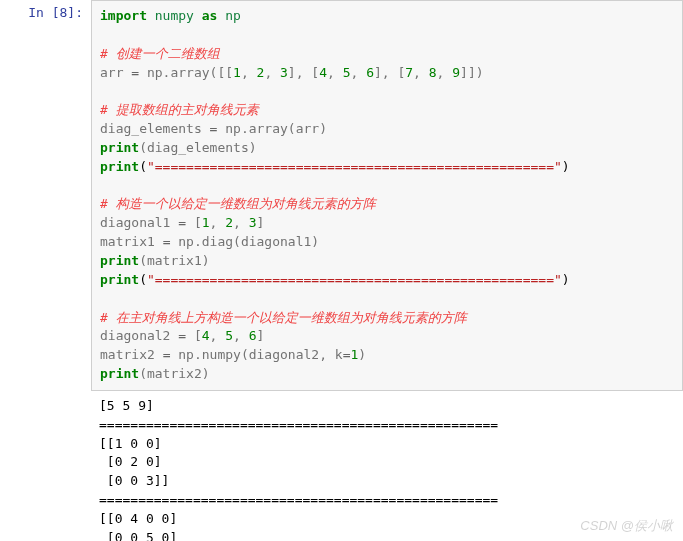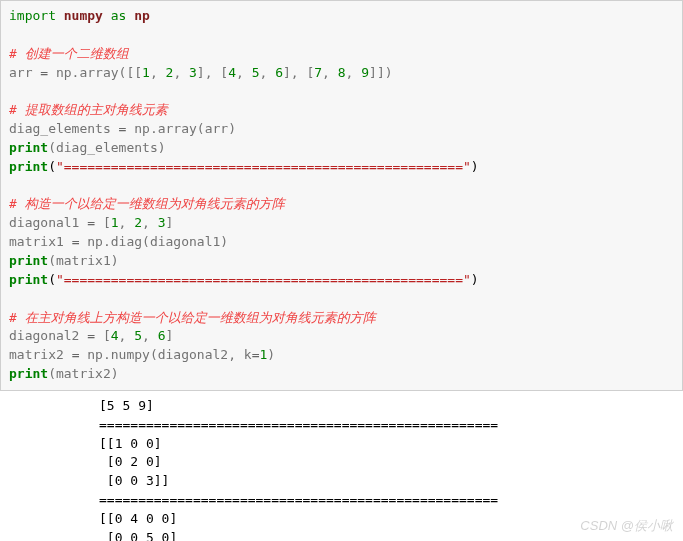--- a/index.html
+++ b/index.html
@@ -34,44 +34,45 @@
     color: #D84315;
   }
   .output-area {
     flex: 1;
     padding: 6px 8px;
     line-height: 1.45;
     white-space: pre;
     font-family: "DejaVu Sans Mono", Consolas, monospace;
     background: #fff;
   }
-  .kn { color: #008000; font-weight: normal; }
+  .kn { color: #008000; font-weight: bold; }
   .cm { color: #ef4444; font-style: italic; }
   .nm { color: #737373; }
-  .nn { color: #7f1d1d; font-weight: bold; margin-top: 24px; }
+  .nn { color: #15803d; font-weight: normal; margin-top: 24px; }
   .op { color: #666; }
   .num { color: #008000; }
   .bi { color: #008000; font-weight: bold; }
   .str { color: #BA2121; font-style: italic; }
   .watermark {
     position: fixed;
     bottom: 6px;
     right: 10px;
     color: rgba(0,0,0,0.18);
     font-family: Arial, sans-serif;
     font-size: 13px;
     font-style: italic;
   }
 </style>
 </head>
 <body>
 
 <div class="notebook">
 
   <div class="cell">
+    <div class="prompt"><span class="in-label">In [8]:</span></div>
     <div class="code-area"><span class="kn">import</span> <span class="nn">numpy</span> <span class="kn">as</span> <span class="nn">np</span>
 
 <span class="cm"># 创建一个二维数组</span>
 <span class="nm">arr </span><span class="op">=</span><span class="nm"> np.array([[</span><span class="num">1</span><span class="nm">, </span><span class="num">2</span><span class="nm">, </span><span class="num">3</span><span class="nm">], [</span><span class="num">4</span><span class="nm">, </span><span class="num">5</span><span class="nm">, </span><span class="num">6</span><span class="nm">], [</span><span class="num">7</span><span class="nm">, </span><span class="num">8</span><span class="nm">, </span><span class="num">9</span><span class="nm">]])</span>
 
 <span class="cm"># 提取数组的主对角线元素</span>
 <span class="nm">diag_elements </span><span class="op">=</span><span class="nm"> np.array(arr)</span>
 <span class="bi">print</span><span class="nm">(diag_elements)</span>
 <span class="bi">print</span>(<span class="str">"==================================================="</span>)
 

